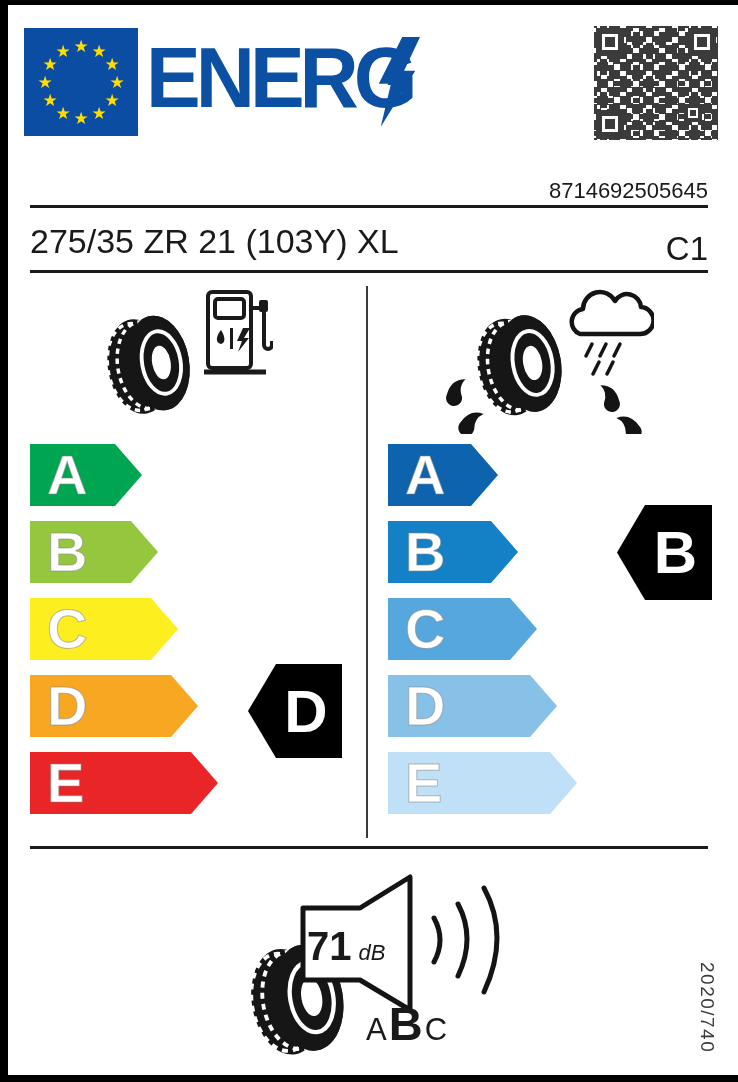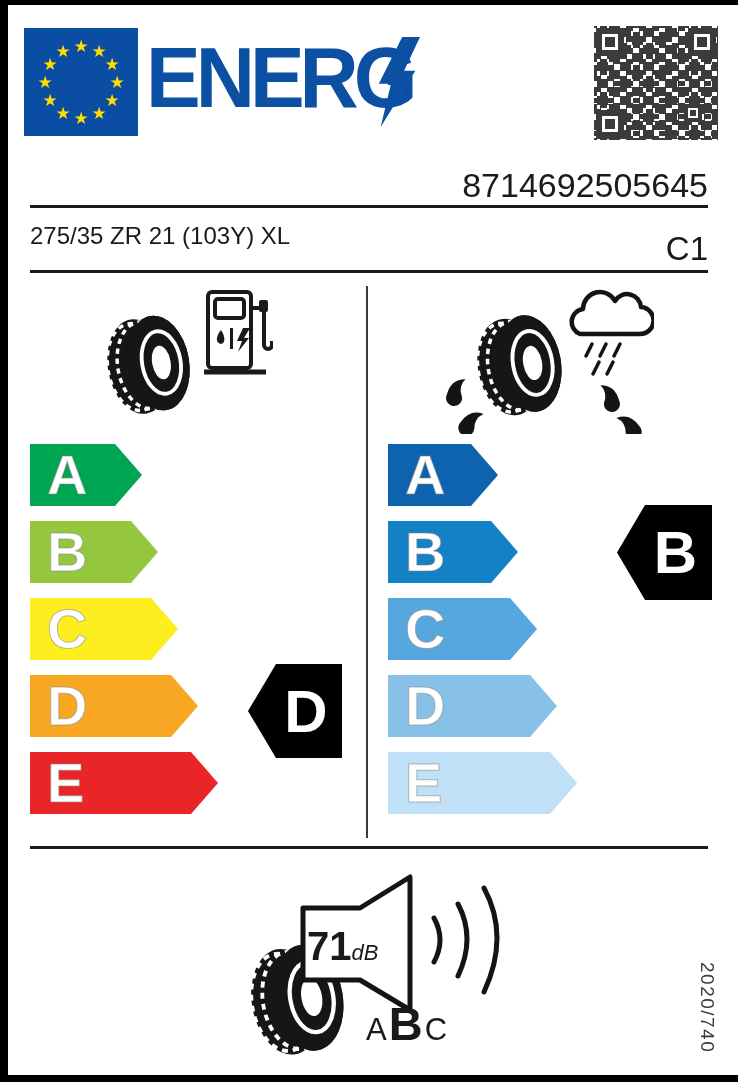--- a/index.html
+++ b/index.html
@@ -29,24 +29,24 @@
           conic-gradient(from 90deg,#3b3b3b 25%,transparent 0 50%,#3b3b3b 0 75%,transparent 0) 3px 2px/23px 17px,
           conic-gradient(#3b3b3b 25%,#fff 0 50%,#3b3b3b 0 75%,#fff 0) 0 0/13px 11px; }
   .finder { position:absolute; width:28px; height:28px; border:6px solid #3b3b3b; background:#fff; }
   .finder::before { content:''; position:absolute; inset:3px; background:#3b3b3b; }
   .f-tl { left:2px; top:2px; } .f-tr { right:2px; top:2px; } .f-bl { left:2px; bottom:2px; }
   .f-br { right:16px; bottom:18px; width:18px; height:18px; border-width:4px; }
   .f-br::before { inset:2px; }
 
   
   .brand { left:30px; top:166px; font-size:30px; font-weight:bold; color:#1a1a1a; }
-  .barcode { right:30px; top:166px; font-size:34px; color:#1a1a1a; }
+  .barcode { right:30px; top:178px; font-size:22px; color:#1a1a1a; }
   .rule { left:30px; width:678px; height:3px; background:#1a1a1a; }
   .r1 { top:205px; } .r2 { top:270px; } .r3 { top:846px; }
-  .dims { left:30px; top:222px; font-size:24px; color:#1a1a1a; }
+  .dims { left:30px; top:222px; font-size:34px; color:#1a1a1a; }
   .tclass { right:30px; top:230px; font-size:33px; color:#1a1a1a; }
 
   .vdivider { left:366px; top:286px; width:2px; height:552px; background:#3a3a3a; }
 
   
   .arrow { position:absolute; height:62px; color:#fff; font-weight:bold;
            font-size:56px; line-height:62px; padding-left:17px;
            clip-path:polygon(0 0, calc(100% - 27px) 0, 100% 50%, calc(100% - 27px) 100%, 0 100%);
            -webkit-text-stroke:1px rgba(130,130,130,.55);
            filter:drop-shadow(0 0 1px #888); }
@@ -64,21 +64,21 @@
   .we { width:189px; background:#BFE0F6; }
 
   .indicator { position:absolute; background:#000; color:#fff; font-weight:bold;
                font-size:60px; display:flex; align-items:center; justify-content:center;
                padding-left:22px;
                clip-path:polygon(0 50%, 28px 0, 100% 0, 100% 100%, 28px 100%); }
   .ind-fuel { left:248px; top:664px; width:94px; height:94px; }
   .ind-wet  { left:617px; top:505px; width:95px; height:95px; }
 
   
-  .db-text { left:307px; top:924px; display:flex; align-items:baseline; color:#1a1a1a; }
+  .db-text { left:307px; top:924px; display:flex; align-items:baseline; gap:7px; color:#1a1a1a; }
   .db-val { font-size:40px; font-weight:bold; }
   .db-unit { font-size:22px;font-style:italic; }
   .abc { left:366px; top:996px; display:flex; align-items:baseline; gap:2px; color:#1a1a1a; }
   .abc .sm { font-size:31px; }
   .abc .lg { font-size:47px; font-weight:bold; }
 
   .reg { left:696px; top:962px; height:95px; writing-mode:vertical-rl;
          font-size:19px; letter-spacing:1.5px; color:#3a3a3a; }
 </style>
 </head>

